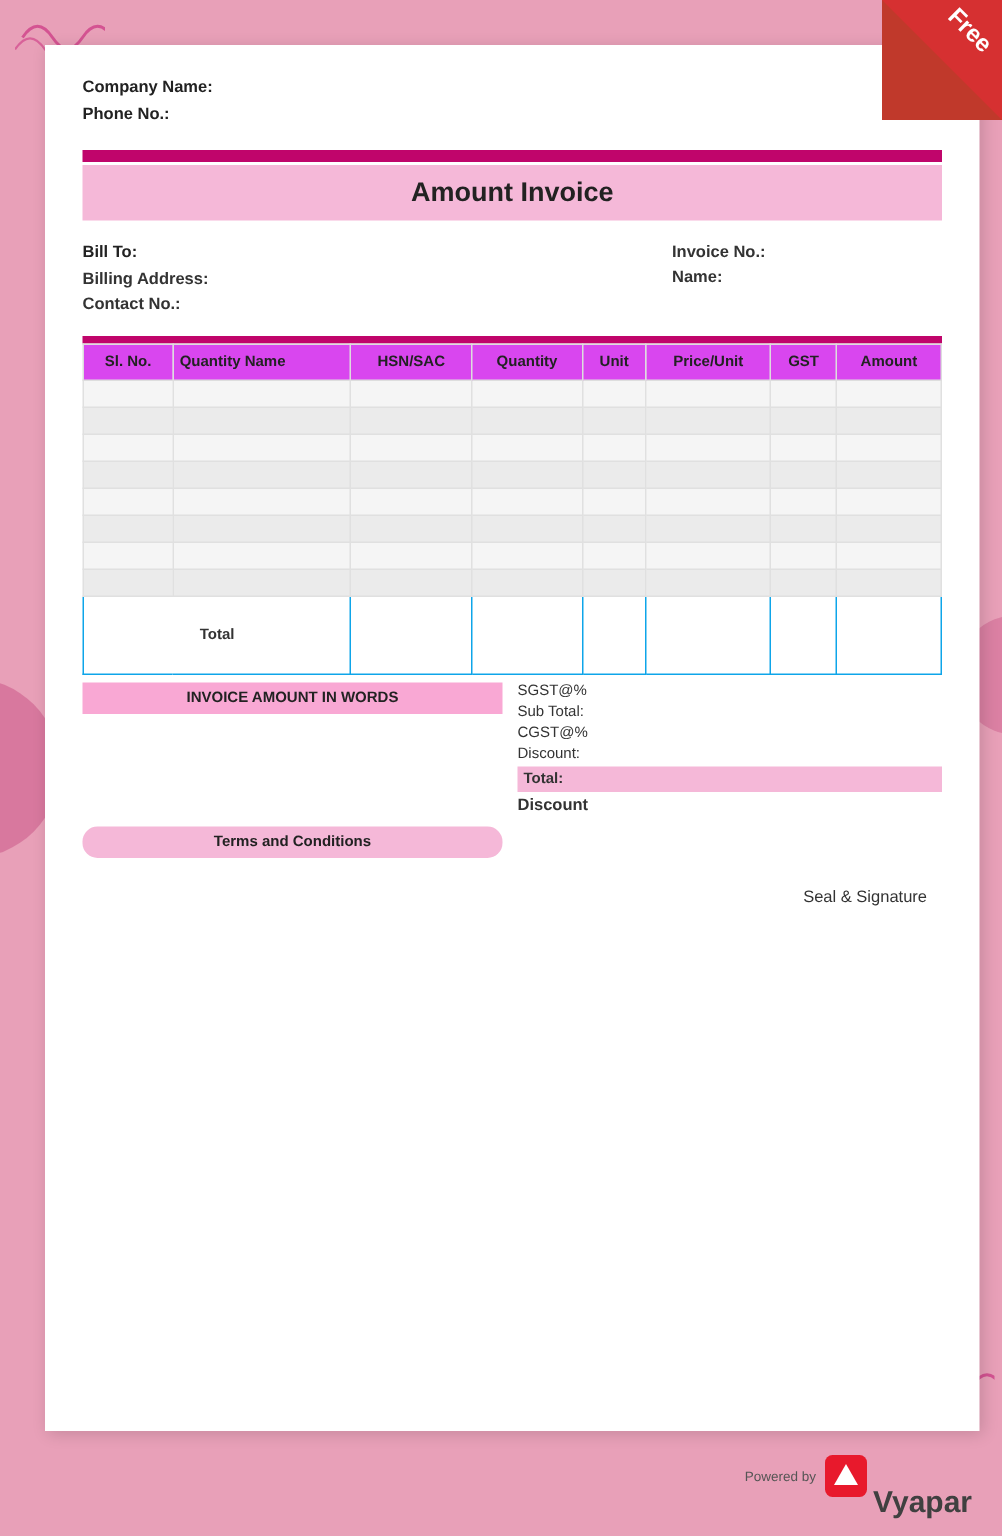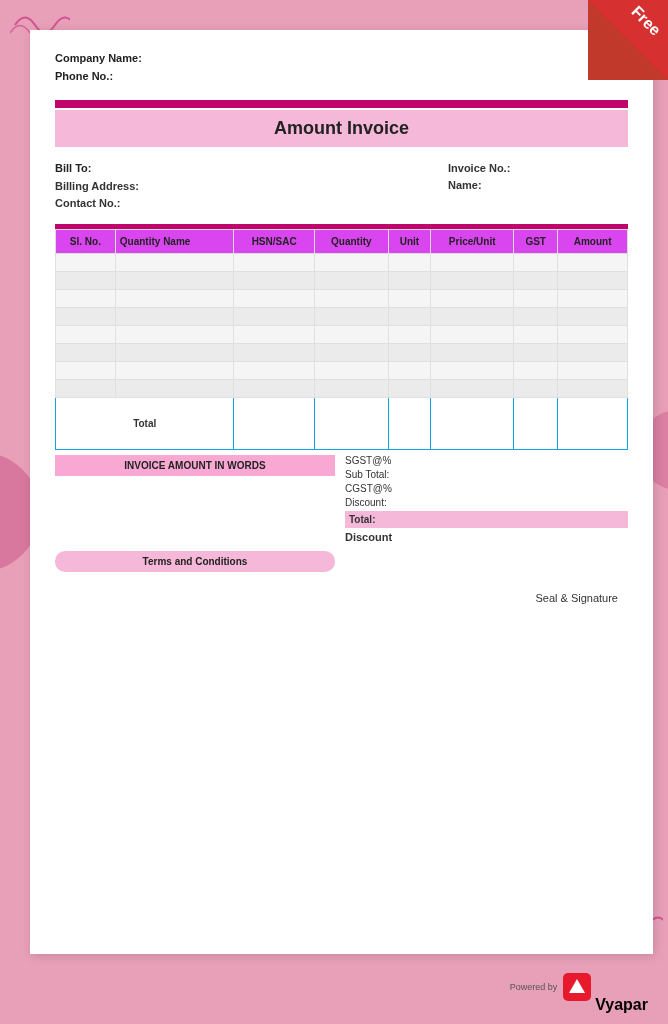--- a/index.html
+++ b/index.html
@@ -232,23 +232,23 @@
     .vyapar-logo {
       display: flex;
       align-items: center;
       gap: 4px;
     }
     .vyapar-icon {
       width: 28px;
       height: 28px;
     }
     .vyapar-text {
-      font-size: 16px;
-      font-weight: bold;
-      color: #000000;
+      font-size: 20px;
+      font-weight: bold;
+      color: #404040;
       margin-top: 37px;
     }
 
     
     .bg-wave-top {
       position: absolute;
       top: 5px;
       left: 10px;
       z-index: 1;
     }

